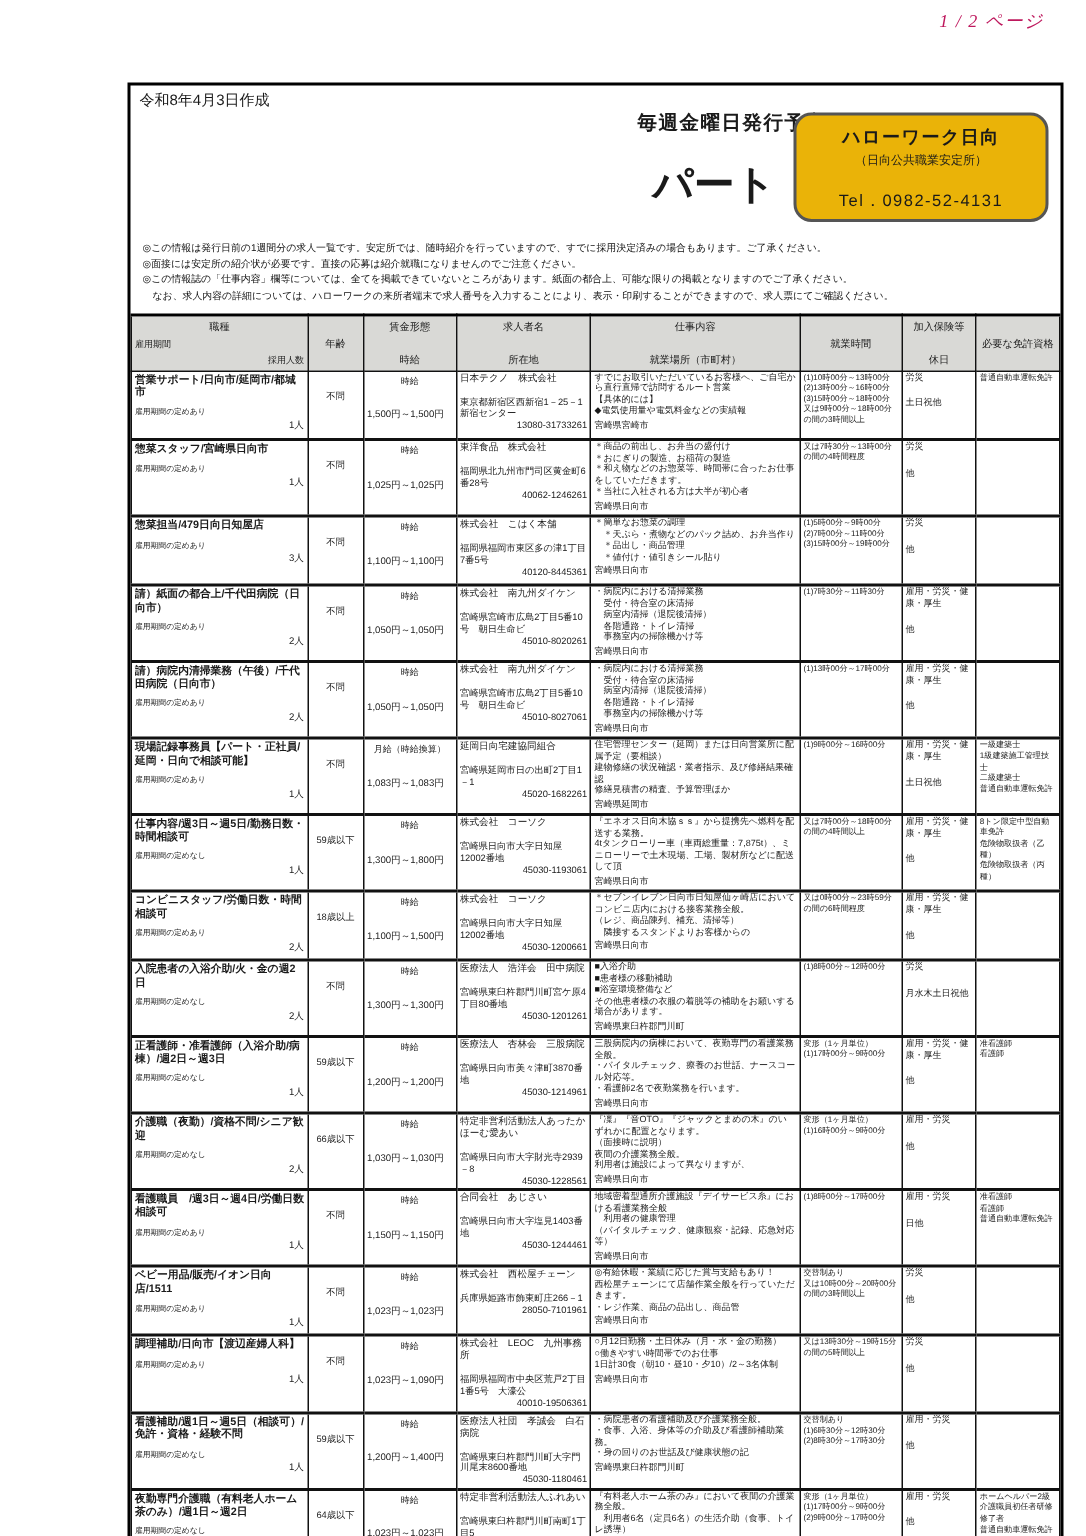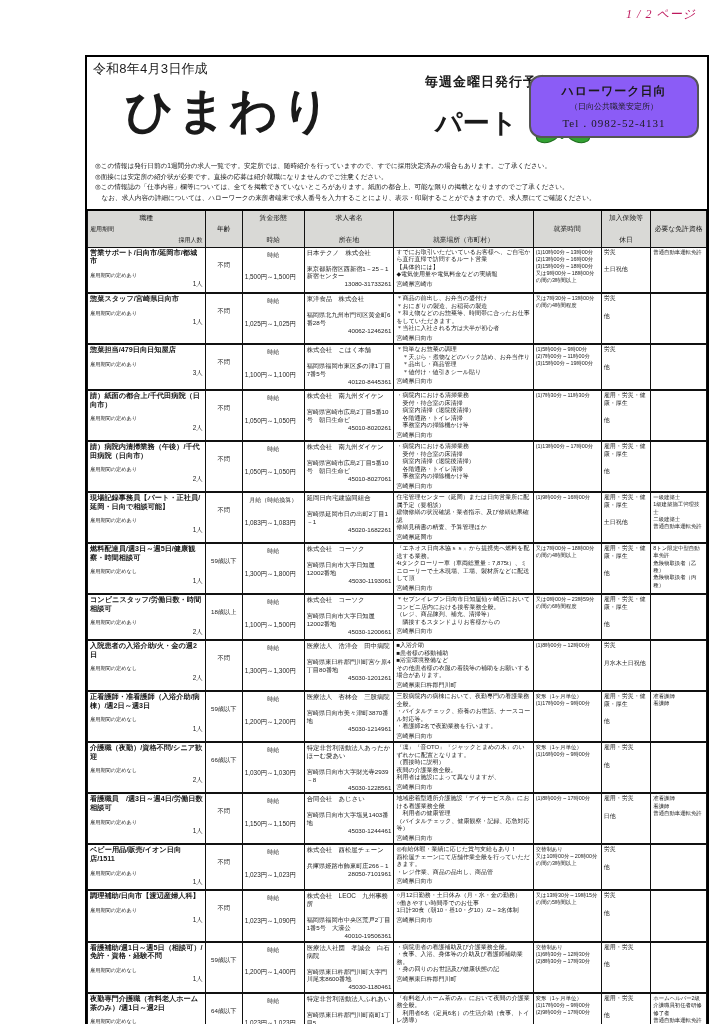--- a/index.html
+++ b/index.html
@@ -10,36 +10,36 @@
   }
   .page-indicator{
     position:absolute;top:6px;right:28px;font-family:"Liberation Serif","DejaVu Serif",serif;
     font-size:12px;font-style:italic;letter-spacing:1px;color:#be185d;
   }
   .doc{
     position:absolute;left:85px;top:55px;width:624px;border:2px solid #000;background:#fff;
     box-sizing:border-box;
   }
   .doc-header{position:relative;height:100px;padding:2px 4px 0 4px;}
-  .created-date{position:absolute;left:6px;top:3px;font-size:13px;font-family:Liberation Mono, monospace;}
+  .created-date{position:absolute;left:6px;top:3px;font-size:10px;}
   .series-title{
     position:absolute;left:8px;top:19px;font-size:13px;font-style:italic;
     font-family:"Liberation Serif","DejaVu Serif",serif;font-weight:bold;letter-spacing:1px;
   }
   .big-title{position:absolute;left:38px;top:30px;font-size:48px;font-weight:bold;letter-spacing:3px;line-height:1;}
   .schedule{position:absolute;left:338px;top:16px;font-size:13px;font-weight:bold;letter-spacing:1px;}
   .subtitle{position:absolute;left:348px;top:48px;font-size:27px;font-weight:bold;}
   .sunflower{position:absolute;left:445px;top:20px;}
   .office-box{
     position:absolute;right:8px;top:18px;width:158px;border:2px solid #555;border-radius:12px;
-    padding:6px 4px 5px 4px;text-align:center;background:#8b5cf6;font-family:Liberation Serif, serif;
+    padding:6px 4px 5px 4px;text-align:center;background:#eab308;
   }
   .office-name{font-size:12px;font-weight:bold;letter-spacing:1px;}
   .office-sub{font-size:8px;margin-top:1px;text-align:center;}
-  .office-tel{font-size:11px;margin-top:4px;letter-spacing:1px;}
+  .office-tel{font-size:11px;margin-top:14px;letter-spacing:1px;}
   .notes{padding:2px 6px 4px 8px;font-size:6.6px;line-height:1.6;color:#111;}
   .notes div{white-space:normal;}
   table.jobs{
     width:100%;border-collapse:collapse;table-layout:fixed;margin-top:2px;
     border-top:2px solid #000;
   }
   table.jobs th,table.jobs td{
     border:1px solid #111;box-sizing:border-box;vertical-align:top;
     padding:1px 2px;overflow:hidden;
   }
@@ -75,21 +75,20 @@
   .lic div{font-size:5.4px;line-height:1.35;}
 </style>
 </head>
 <body>
 
 <div class="page-indicator">1 / 2 ページ</div>
 
 <div class="doc">
   <div class="doc-header">
     <div class="created-date">令和8年4月3日作成</div>
-    <div class="big-title">ひまわり</div>
     <div class="schedule">毎週金曜日発行予定</div>
     <div class="subtitle">パート</div>
     <div class="sunflower">
       <svg width="62" height="72" viewBox="0 0 62 72">
         <g transform="translate(31,26)">
           <g fill="#f2de20" stroke="#9a8400" stroke-width="0.8">
             <ellipse rx="5.5" ry="12" cy="-14" transform="rotate(0)"></ellipse>
             <ellipse rx="5.5" ry="12" cy="-14" transform="rotate(30)"></ellipse>
             <ellipse rx="5.5" ry="12" cy="-14" transform="rotate(60)"></ellipse>
             <ellipse rx="5.5" ry="12" cy="-14" transform="rotate(90)"></ellipse>
@@ -415,21 +414,21 @@
           </td>
           <td class="lic">
             <div>一級建築士</div>
             <div>1級建築施工管理技士</div>
             <div>二級建築士</div>
             <div>普通自動車運転免許</div>
           </td>
         </tr>
         <tr>
           <td>
-            <div class="jt">燃料配達員/週3日～週5日/健康観察・時間相談可</div>
+            <div class="jt">仕事内容/週3日～週5日/勤務日数・時間相談可</div>
             <div class="c1b">
               <div class="per">雇用期間の定めなし</div>
               <div class="hires">1人</div>
             </div>
           </td>
           <td>
             <div class="agev">59歳以下</div>
           </td>
           <td>
             <div class="wt">時給</div>

